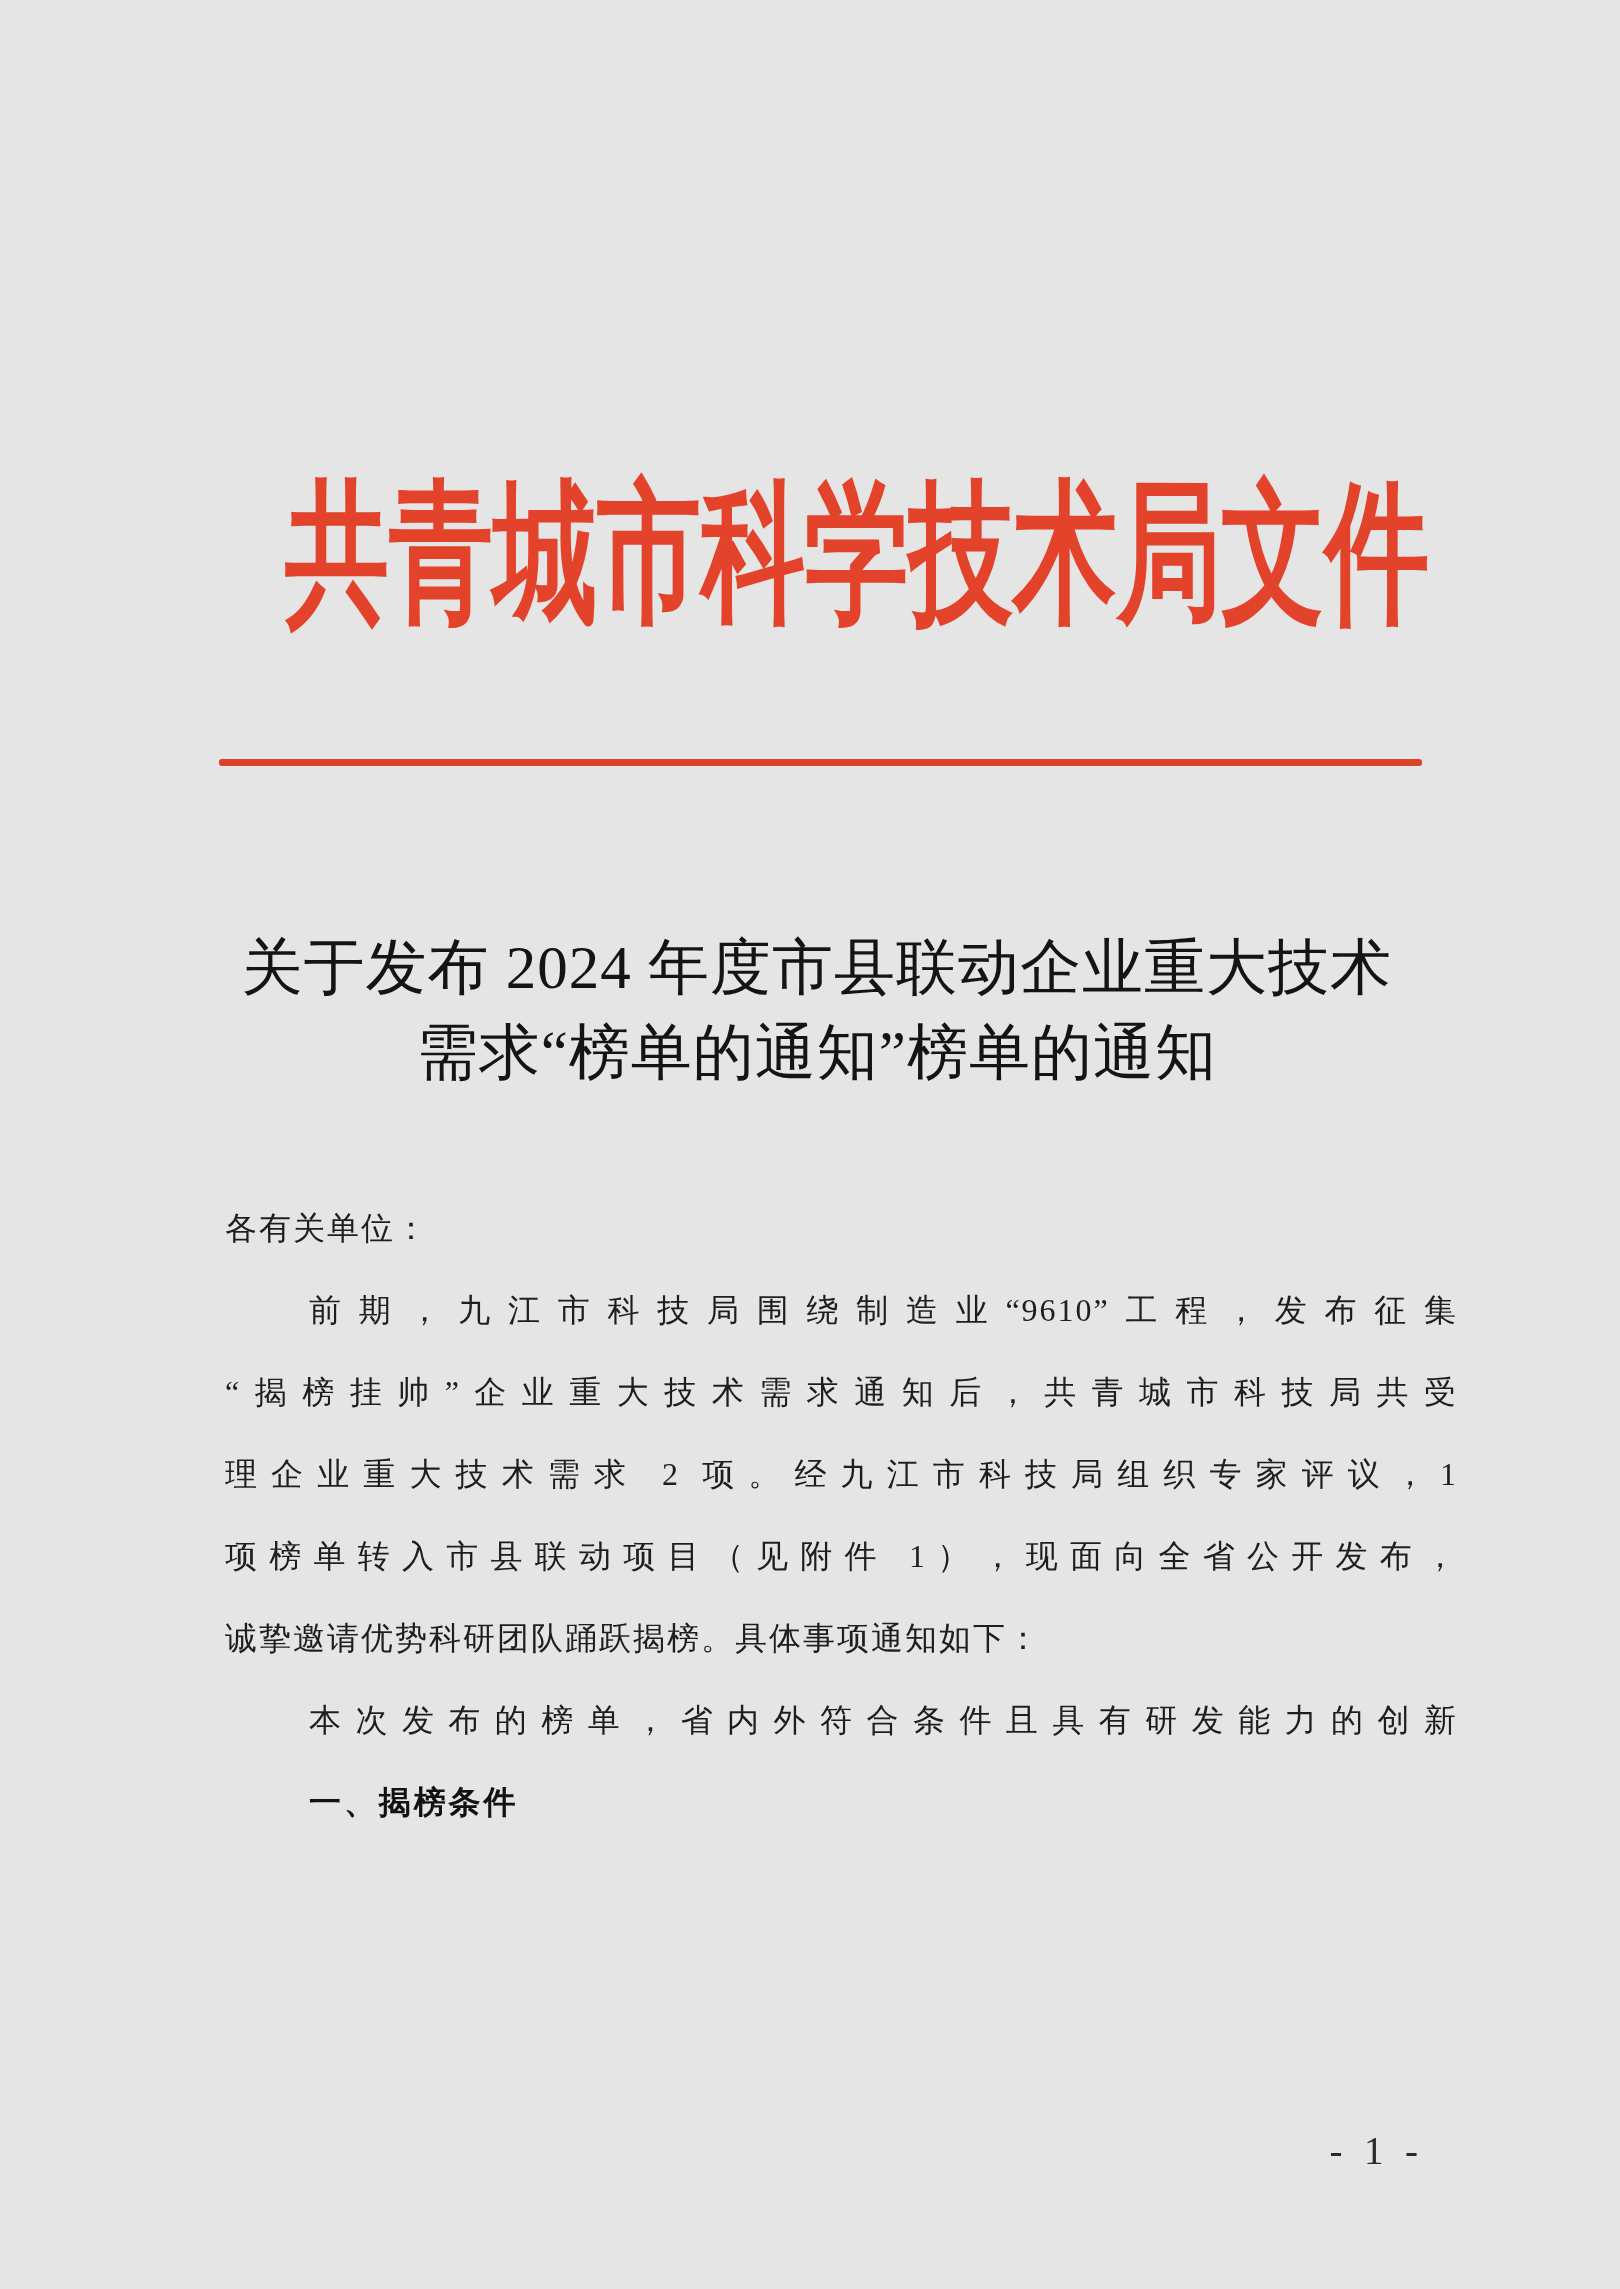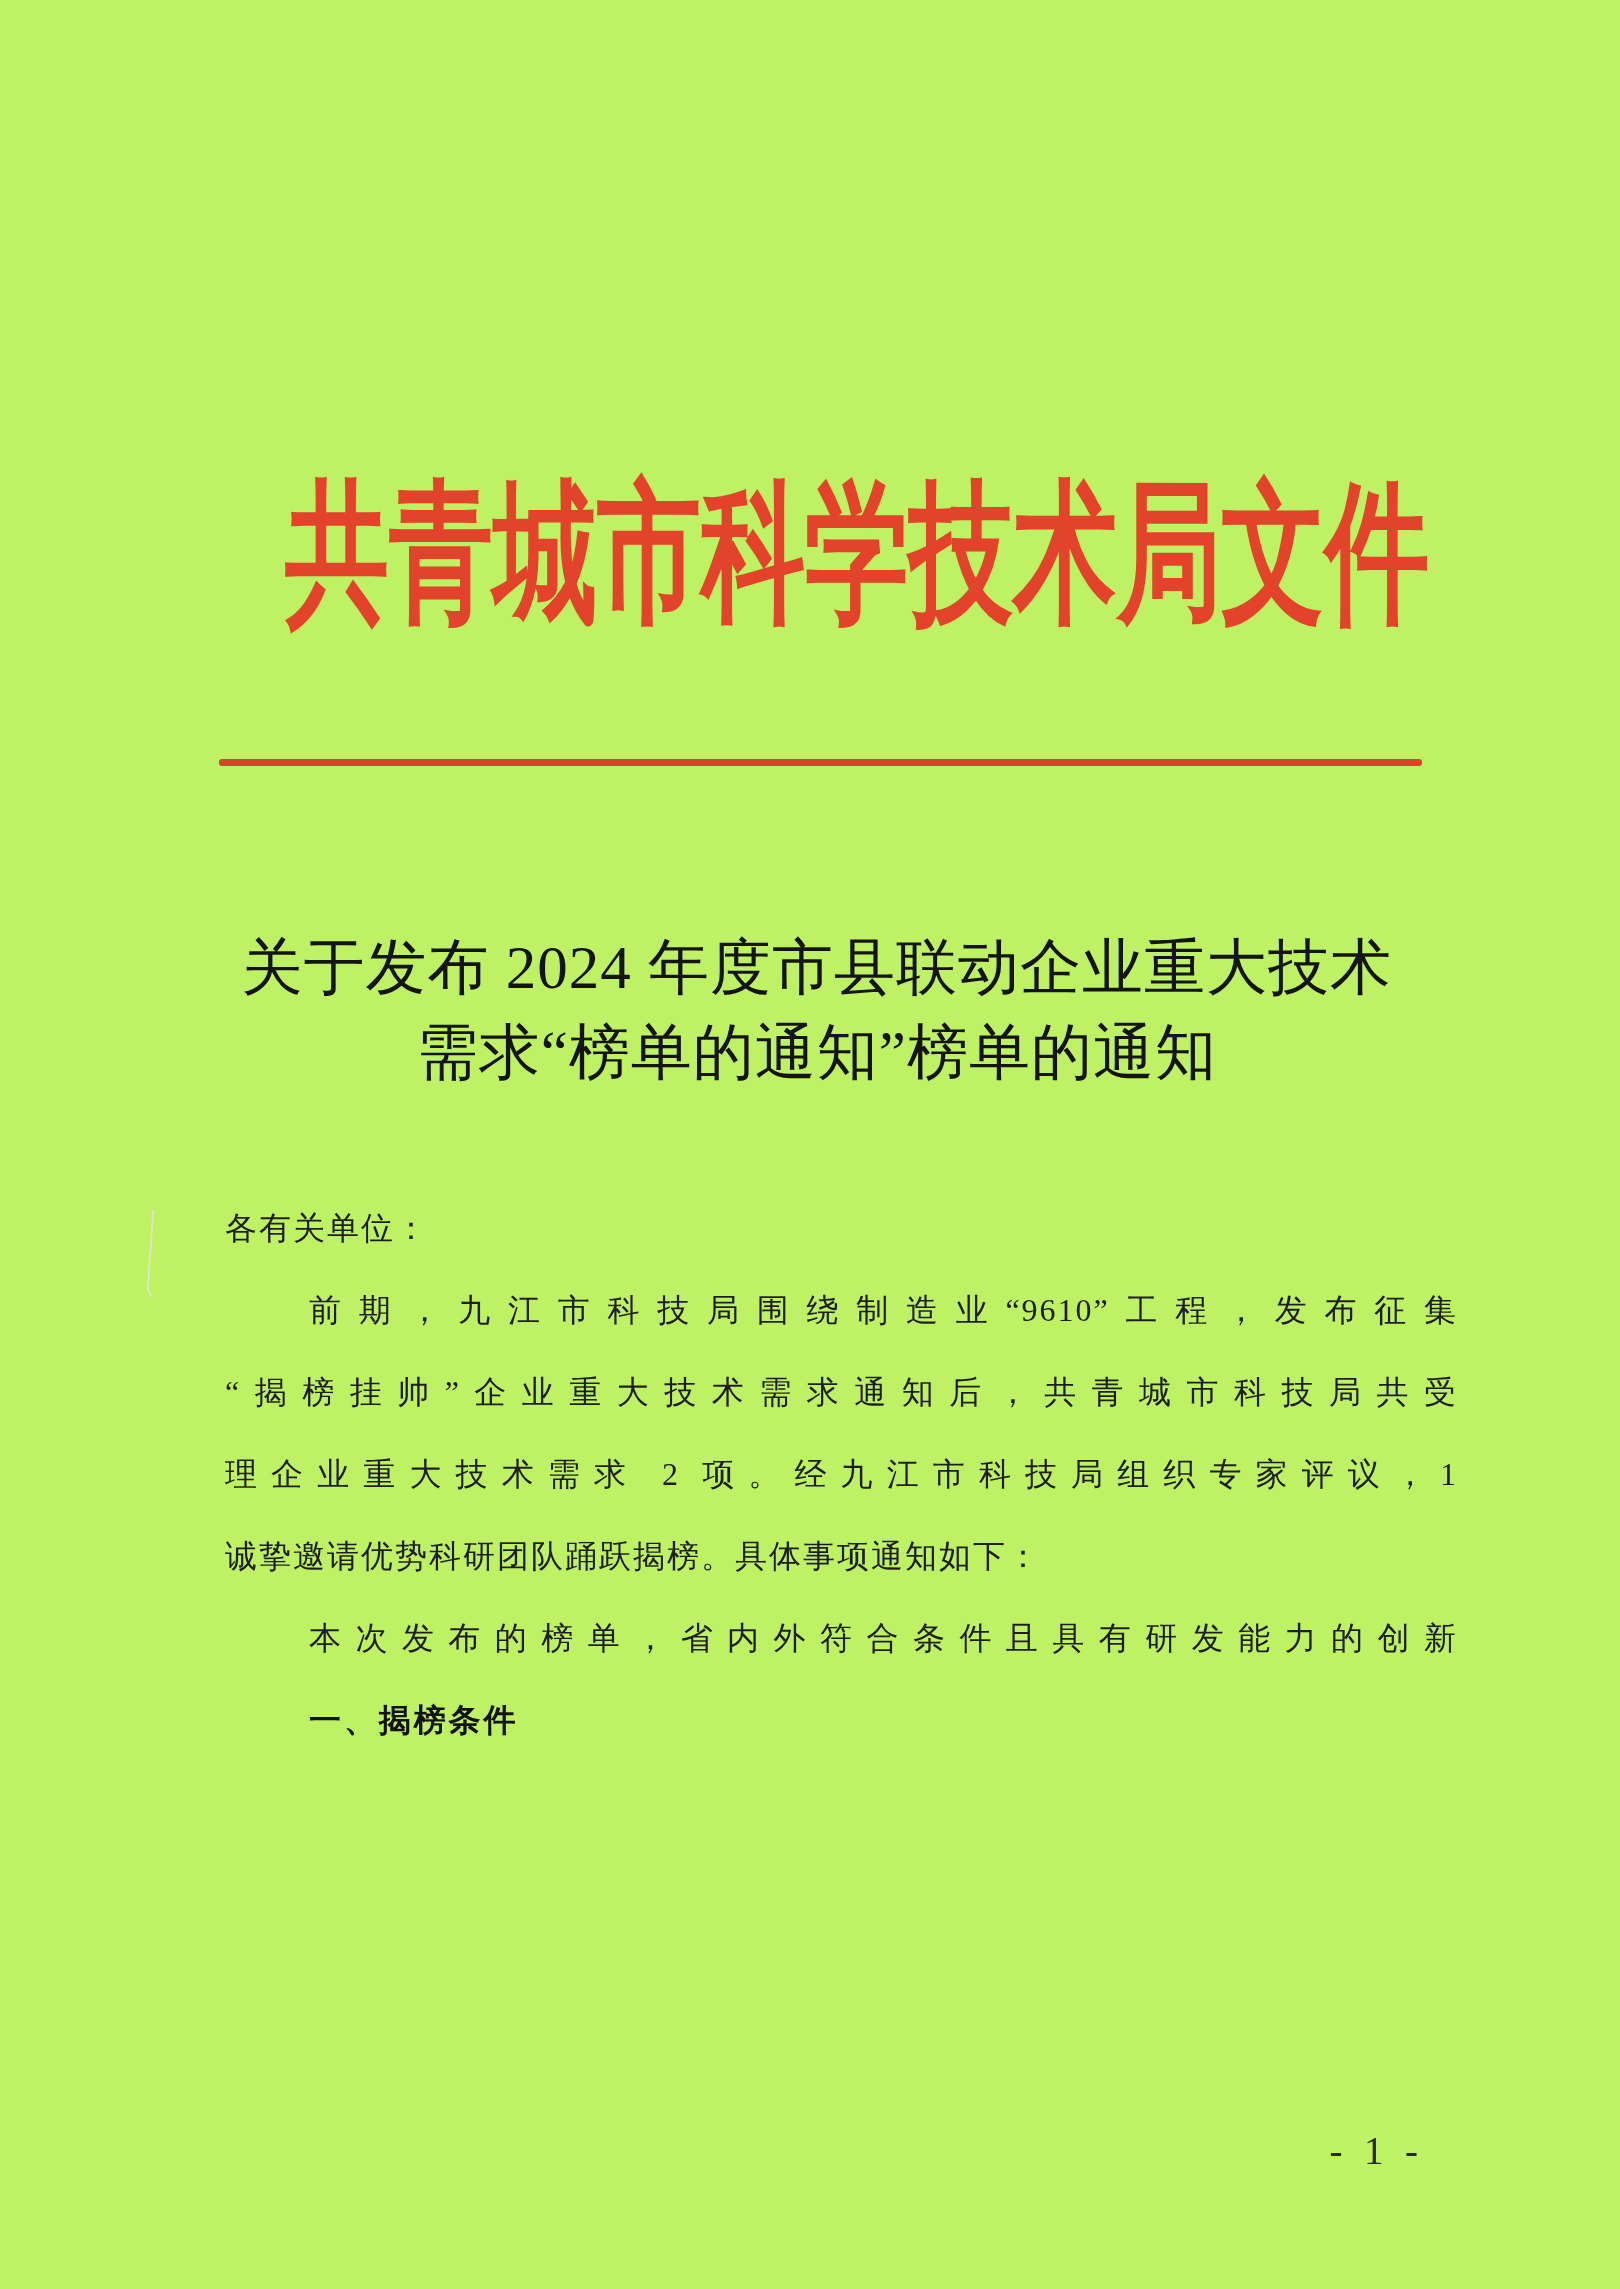--- a/index.html
+++ b/index.html
@@ -1,20 +1,20 @@
 <!DOCTYPE html>
 <html><head>
 <meta charset="utf-8">
 <style>
   html, body { margin: 0; padding: 0; background: #ffffff; }
   .page {
     position: relative;
     width: 1620px;
     height: 2290px;
-    background: #bef264;
+    background: #e5e5e5;
     font-family: "Liberation Serif", "DejaVu Serif", serif;
     overflow: hidden;
   }
 
   
   .agency-title {
     position: absolute;
     top: 461px; left: 0; right: 0;
     height: 167px;
     text-align: center;
@@ -133,20 +133,21 @@
   <div class="doc-title">
     <div>关于发布 2024 年度市县联动企业重大技术</div>
     <div>需求“榜单的通知”榜单的通知</div>
   </div>
 
   <div class="body-text">
     <div class="line">各有关单位：</div>
     <div class="line indent justify">前期，九江市科技局围绕制造业“9610”工程，发布征集</div>
     <div class="line justify">“揭榜挂帅”企业重大技术需求通知后，共青城市科技局共受</div>
     <div class="line justify">理企业重大技术需求 2 项。经九江市科技局组织专家评议，1</div>
+    <div class="line justify">项榜单转入市县联动项目（见附件 1），现面向全省公开发布，</div>
     <div class="line">诚挚邀请优势科研团队踊跃揭榜。具体事项通知如下：</div>
     <div class="line indent justify">本次发布的榜单，省内外符合条件且具有研发能力的创新</div>
     <div class="line indent heading">一、揭榜条件</div>
   </div>
 
   <div class="page-number">- 1 -</div>
 
   <div class="scan-artifact"></div>
 
 </div>

